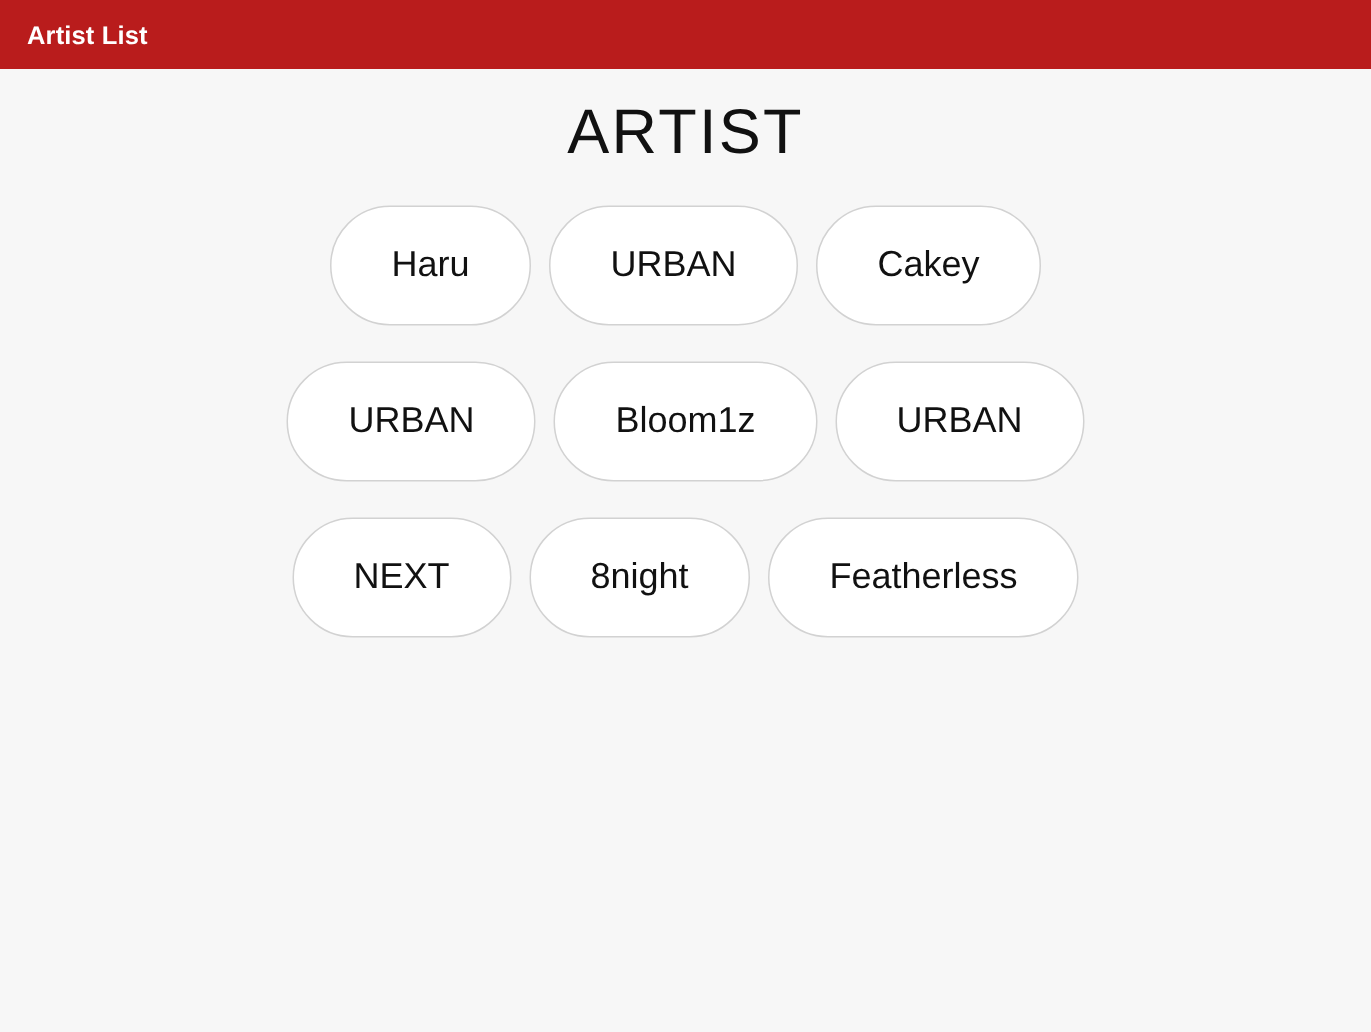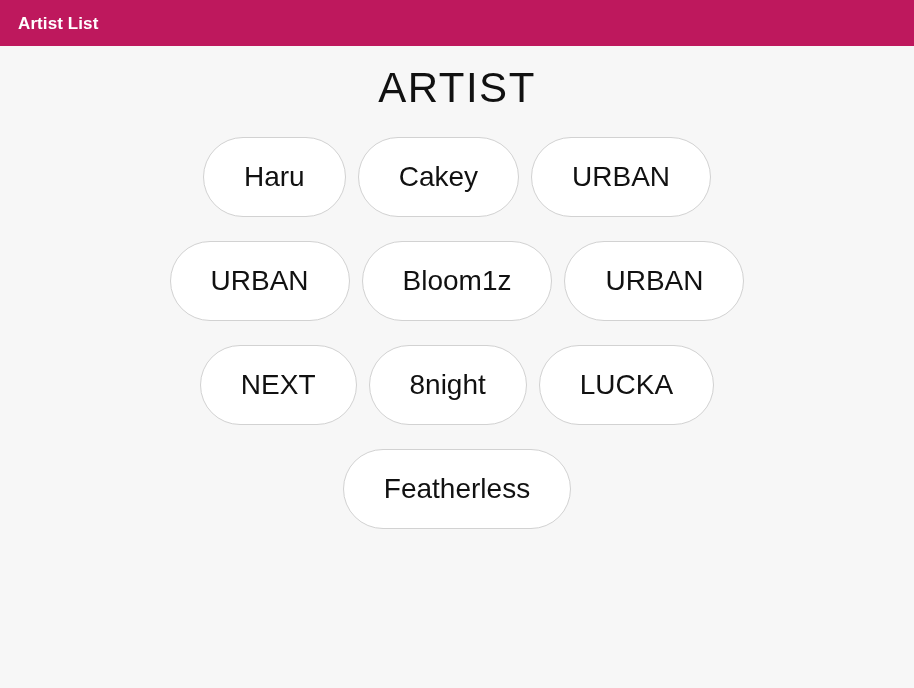--- a/index.html
+++ b/index.html
@@ -10,21 +10,21 @@
     width: 914px;
     height: 688px;
     background: #f7f7f7;
     font-family: "Liberation Sans", sans-serif;
     overflow: hidden;
   }
 
   
   .appbar {
     height: 46px;
-    background: #be185d;
+    background: #b91c1c;
     display: flex;
     align-items: center;
     padding: 0 18px;
     box-sizing: border-box;
   }
   .appbar-title {
     color: #ffffff;
     font-size: 17px;
     font-weight: bold;
     letter-spacing: 0.1px;
@@ -67,43 +67,42 @@
     height: 80px;
     box-sizing: border-box;
     display: flex;
     align-items: center;
     justify-content: center;
     padding: 0 40px;
     background: #ffffff;
     border: 1px solid #d2d2d2;
     border-radius: 999px;
     color: #111111;
-    font-size: 28px;
+    font-size: 24px;
     font-weight: 400;
     line-height: 1;
     white-space: nowrap;
     cursor: pointer;
     user-select: none;
   }
 </style>
 </head>
 <body>
 
 <div class="appbar">
   <span class="appbar-title">Artist List</span>
 </div>
 
 <div class="page">
   <h1 class="page-title">ARTIST</h1>
 
   <div class="artist-cloud" id="artist-cloud">
       <div class="artist-pill">Haru</div>
+      <div class="artist-pill">URBAN</div>
       <div class="artist-pill">Cakey</div>
-      <div class="artist-pill">URBAN</div>
       <div class="artist-pill">URBAN</div>
       <div class="artist-pill">Bloom1z</div>
       <div class="artist-pill">URBAN</div>
       <div class="artist-pill">NEXT</div>
       <div class="artist-pill">8night</div>
-      <div class="artist-pill">LUCKA</div>
       <div class="artist-pill">Featherless</div>
     </div>
 </div>
 
 </body></html>

